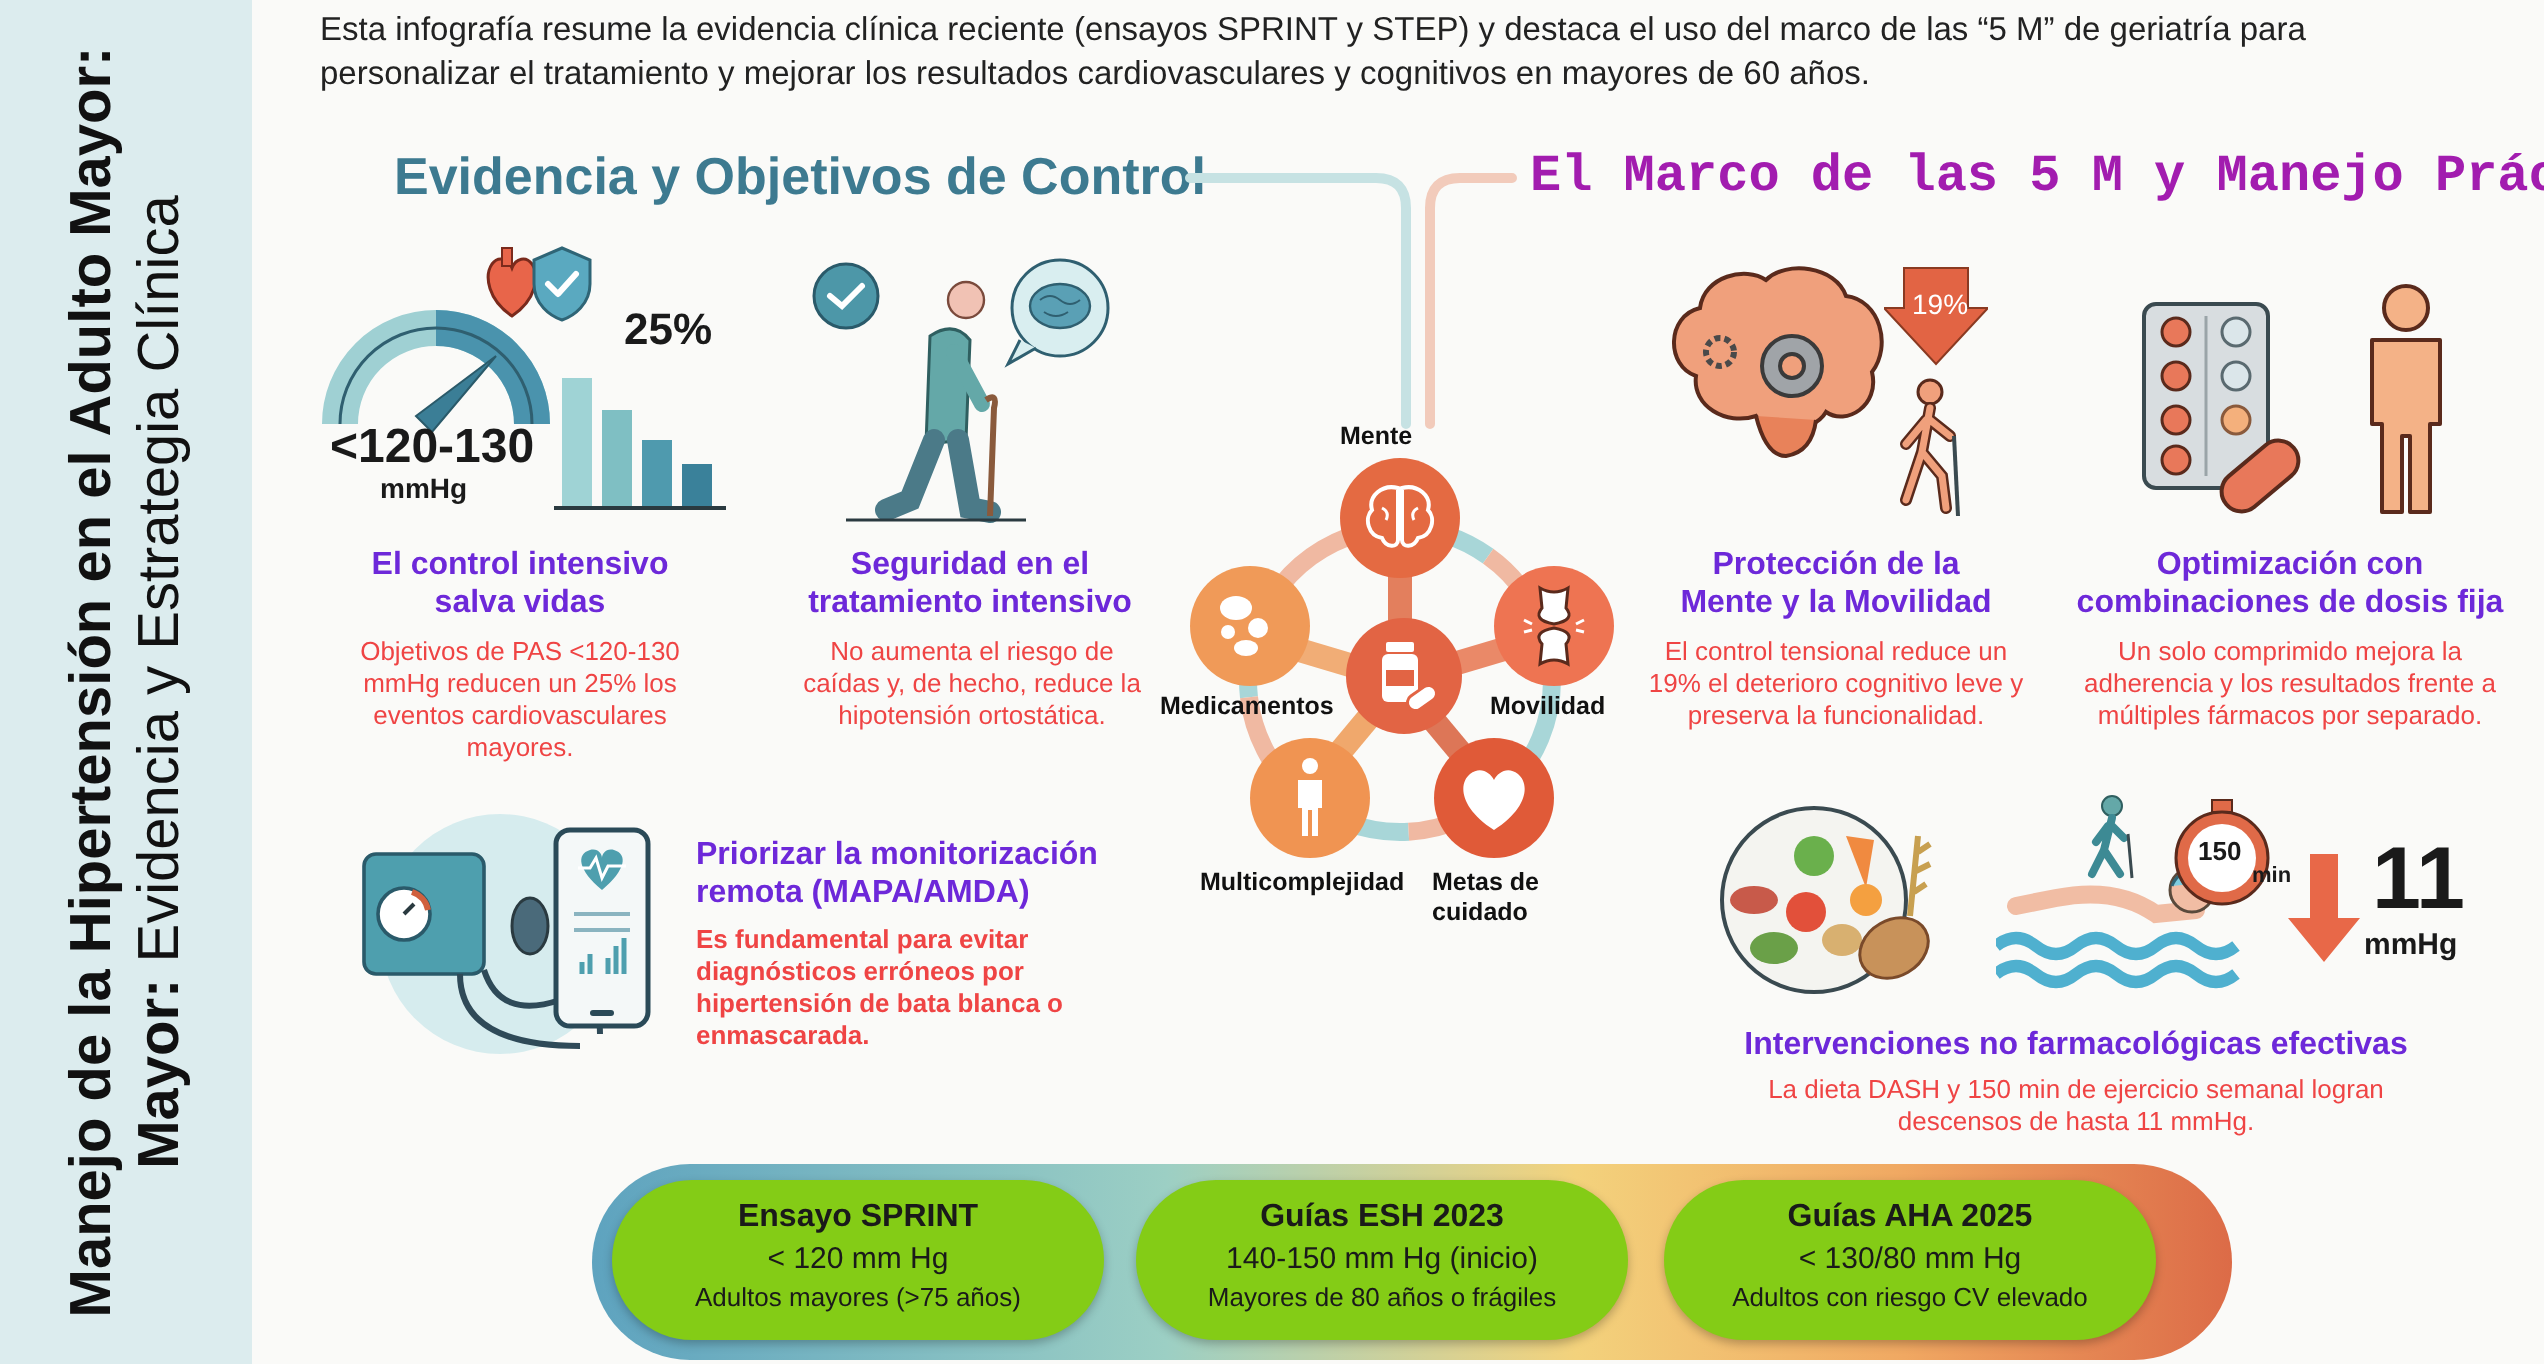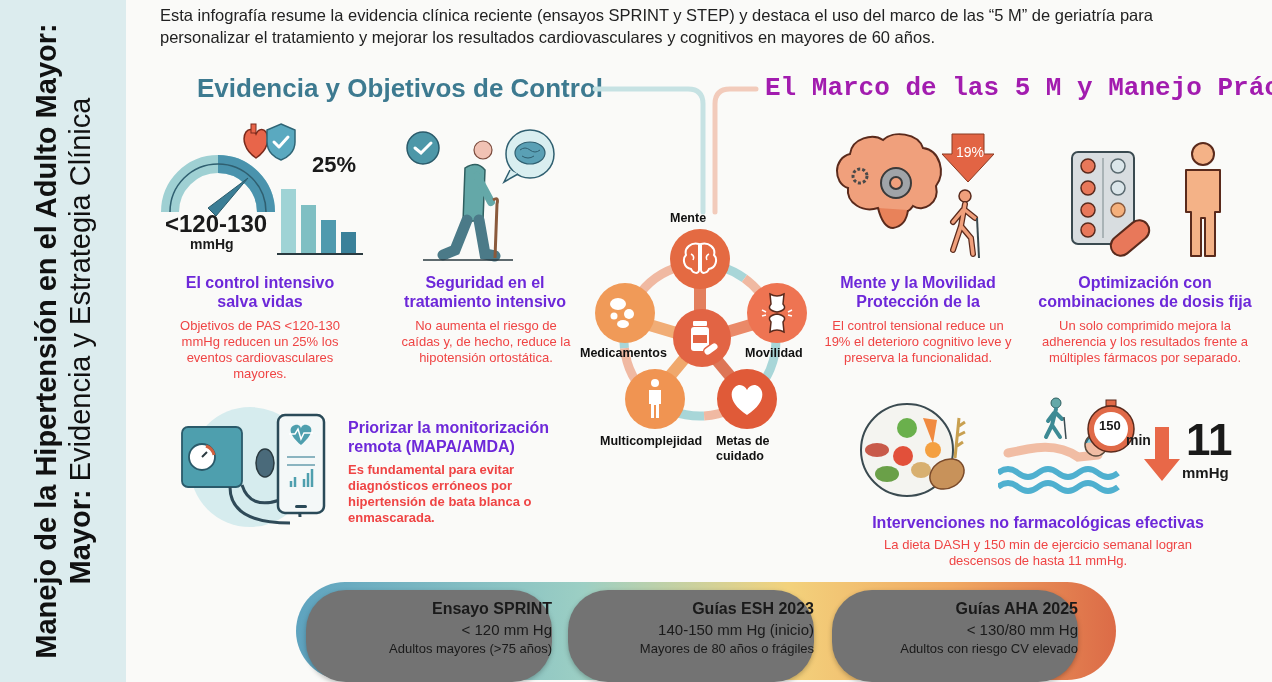--- a/index.html
+++ b/index.html
@@ -23,21 +23,21 @@
   .card-title { position: absolute; font-weight: bold; font-size: 16px; line-height: 19px; text-align: center; color: #6d28d9; }
   .card-text { position: absolute; font-size: 13px; line-height: 16px; text-align: center; color: #ef4444; }
   .left-text { text-align: left; }
 
   .icon { position: absolute; }
   .big-num { position: absolute; font-weight: bold; color: #1a1a1a; }
 
   .wheel-label { position: absolute; font-size: 12.5px; font-weight: bold; text-align: left; color: #111; line-height: 15px; }
 
   .bottom-band { position: absolute; left: 296px; top: 582px; width: 820px; height: 98px; border-radius: 49px; background: linear-gradient(90deg, #5ea3bf 0%, #9ccfc4 35%, #f3d27c 60%, #f0a862 80%, #dc6b47 100%); }
-  .pill { position: absolute; top: 590px; height: 92px; width: 246px; border-radius: 40px; background: #737373; box-shadow: 0 2px 5px rgba(0,0,0,0.25); text-align: right; }
+  .pill { position: absolute; top: 590px; height: 80px; width: 246px; border-radius: 40px; background: #84cc16; box-shadow: 0 2px 5px rgba(0,0,0,0.25); text-align: center; }
   .pill .p1 { font-weight: bold; font-size: 16px; margin-top: 10px; }
   .pill .p2 { font-size: 15px; margin-top: 3px; }
   .pill .p3 { font-size: 13px; margin-top: 3px; }
 </style>
 </head>
 <body>
 
 <div class="sidebar">
   <div class="sidebar-title">
     <span class="t1">Manejo de la Hipertensión en el Adulto Mayor:</span>
@@ -194,22 +194,22 @@
   <path d="M10 2 H42 V22 H52 L26 50 L0 22 H10 Z" fill="#e26444" stroke="#8a3a22" stroke-width="1"></path>
 </svg>
 <div class="big-num" style="left:956px;top:144px;font-size:14px;color:#fff;font-weight:normal;">19%</div>
 <svg class="icon" style="left:945px;top:188px;" width="45" height="72">
   <circle cx="20" cy="8" r="6" fill="#f0a07c" stroke="#5a2a1c" stroke-width="1.5"></circle>
   <path d="M20 16 L16 38 L8 62 M16 38 L26 50 L28 66 M18 22 L8 34 M20 22 L30 30" fill="none" stroke="#5a2a1c" stroke-width="6" stroke-linecap="round"></path>
   <path d="M20 16 L16 38 L8 62 M16 38 L26 50 L28 66 M18 22 L8 34 M20 22 L30 30" fill="none" stroke="#f0a07c" stroke-width="3.5" stroke-linecap="round"></path>
   <line x1="32" y1="30" x2="34" y2="70" stroke="#3a4a50" stroke-width="2"></line>
 </svg>
 <div class="card-title" style="left:818px;top:273px;width:200px;">
+  <div>Protección de la</div>
   <div>Mente y la Movilidad</div>
-  <div>Protección de la</div>
 </div>
 <div class="card-text" style="left:822px;top:318px;width:192px;">El control tensional reduce un 19% el deterioro cognitivo leve y preserva la funcionalidad.</div>
 
 <svg class="icon" style="left:1068px;top:150px;" width="90" height="112">
   <rect x="4" y="2" width="62" height="92" rx="6" fill="#d8dde0" stroke="#3a4a50" stroke-width="2"></rect>
   <line x1="35" y1="8" x2="35" y2="88" stroke="#9aa4a8" stroke-width="1.5"></line>
   <g fill="#e8785a" stroke="#5a2a1c" stroke-width="1.5">
     <circle cx="20" cy="16" r="7"></circle>
       <circle cx="20" cy="38" r="7"></circle>
       <circle cx="20" cy="60" r="7"></circle>
@@ -251,21 +251,21 @@
   <path d="M88 48 A11 11 0 0 1 108 46" fill="#7ecde0" stroke="#2f6576" stroke-width="1.5"></path>
   <path d="M0 78 Q10 70 20 78 T40 78 T60 78 T80 78 T100 78 T120 78" fill="none" stroke="#4fb0cf" stroke-width="6"></path>
   <path d="M0 92 Q10 84 20 92 T40 92 T60 92 T80 92 T100 92 T120 92" fill="none" stroke="#4fb0cf" stroke-width="6"></path>
 </svg>
 <svg class="icon" style="left:1084px;top:398px;" width="54" height="56">
   <rect x="22" y="2" width="10" height="6" fill="#e06a48" stroke="#5a2a1c" stroke-width="1"></rect>
   <circle cx="27" cy="31" r="23" fill="#e06a48" stroke="#5a2a1c" stroke-width="1.5"></circle>
   <circle cx="27" cy="31" r="17" fill="#fff"></circle>
 </svg>
 <div class="big-num" style="left:1099px;top:418px;font-size:13px;">150</div>
-<div class="big-num" style="left:1102px;top:432px;font-size:14px;padding-left:24px;">min</div>
+<div class="big-num" style="left:1102px;top:432px;font-size:11px;padding-left:24px;">min</div>
 <svg class="icon" style="left:1142px;top:425px;" width="40" height="58">
   <path d="M13 2 H27 V34 H38 L20 56 L2 34 H13 Z" fill="#e86848"></path>
 </svg>
 <div class="big-num" style="left:1186px;top:418px;font-size:44px;line-height:44px;">11</div>
 <div class="big-num" style="left:1182px;top:464px;font-size:15px;">mmHg</div>
 <div class="card-title" style="left:858px;top:513px;width:360px;">Intervenciones no farmacológicas efectivas</div>
 <div class="card-text" style="left:878px;top:537px;width:320px;">La dieta DASH y 150 min de ejercicio semanal logran descensos de hasta 11 mmHg.</div>
 
 <div class="bottom-band"></div>
 <div class="pill" style="left:306px;">

